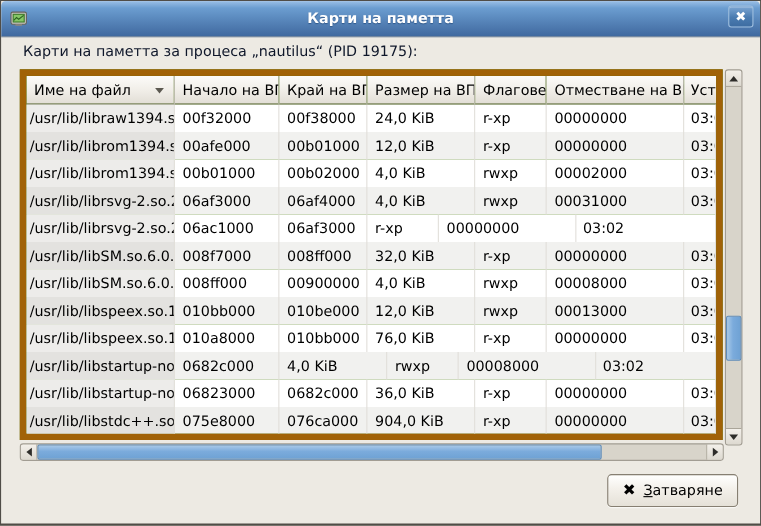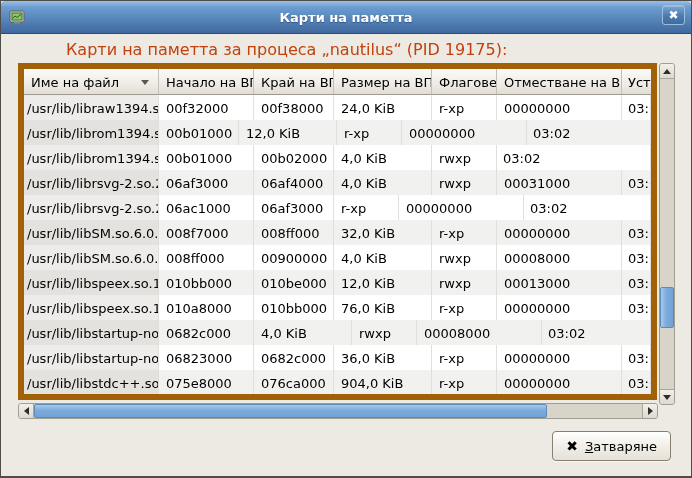--- a/index.html
+++ b/index.html
@@ -23,21 +23,21 @@
   }
   .tb-close {
     position:absolute; right:6px; top:4px; width:23px; height:20px;
     border-radius:3px; border:1px solid #9dbddd;
     background:linear-gradient(#7ca6d3, #4a7bb0 55%, #3e6da2);
     color:#fff; font-weight:bold; font-size:12px; line-height:18px; text-align:center;
     box-shadow:inset 0 1px 0 rgba(255,255,255,.25);
     cursor:default;
   }
   
-  .subtitle { position:absolute; top:39px; left:20px; font-size:16px; color:#c2410c;margin-left:45px; }
+  .subtitle { position:absolute; top:39px; left:20px; font-size:13px; color:#0f172a; }
 
   .table-frame {
     position:absolute; top:62px; left:17px; width:639px; height:337px;
     border:6px solid #a16207; background:#4d7c0f; overflow:hidden;
   }
   .thead { display:flex; height:26px; }
   .th {
     position:relative; height:26px; padding:6px 0 0 7px; font-size:13px; color:#000;
     background:linear-gradient(#fcfbf9, #f0ede7 55%, #e2ded6);
     border-right:1px solid #c3bfb7; border-bottom:1px solid #9e998f;
@@ -151,32 +151,34 @@
           <div class="td c0">/usr/lib/libraw1394.so</div>
           <div class="td c1">00f32000</div>
           <div class="td c2">00f38000</div>
           <div class="td c3">24,0 KiB</div>
           <div class="td c4">r-xp</div>
           <div class="td c5">00000000</div>
           <div class="td c6">03:02</div>
         </div>
         <div class="tr">
           <div class="td c0">/usr/lib/librom1394.so</div>
+          <div class="td c1">00afe000</div>
           <div class="td c2">00b01000</div>
           <div class="td c3">12,0 KiB</div>
           <div class="td c4">r-xp</div>
           <div class="td c5">00000000</div>
           <div class="td c6">03:02</div>
         </div>
         <div class="tr">
           <div class="td c0">/usr/lib/librom1394.so</div>
           <div class="td c1">00b01000</div>
           <div class="td c2">00b02000</div>
           <div class="td c3">4,0 KiB</div>
           <div class="td c4">rwxp</div>
+          <div class="td c5">00002000</div>
           <div class="td c6">03:02</div>
         </div>
         <div class="tr">
           <div class="td c0">/usr/lib/librsvg-2.so.2</div>
           <div class="td c1">06af3000</div>
           <div class="td c2">06af4000</div>
           <div class="td c3">4,0 KiB</div>
           <div class="td c4">rwxp</div>
           <div class="td c5">00031000</div>
           <div class="td c6">03:02</div>

